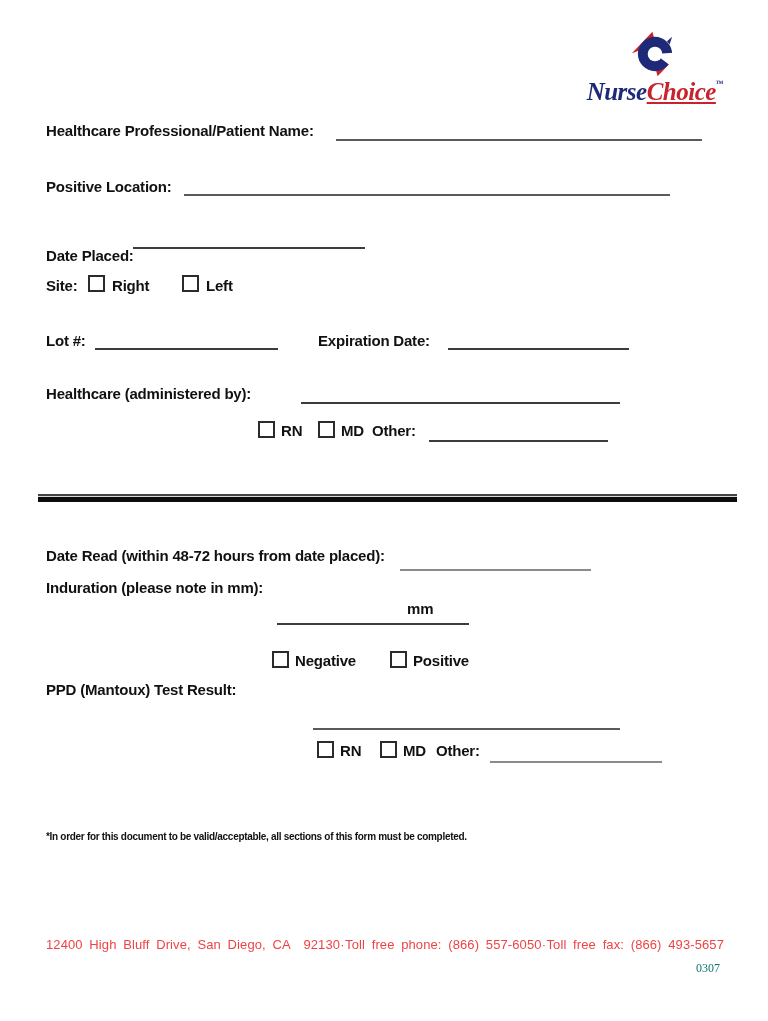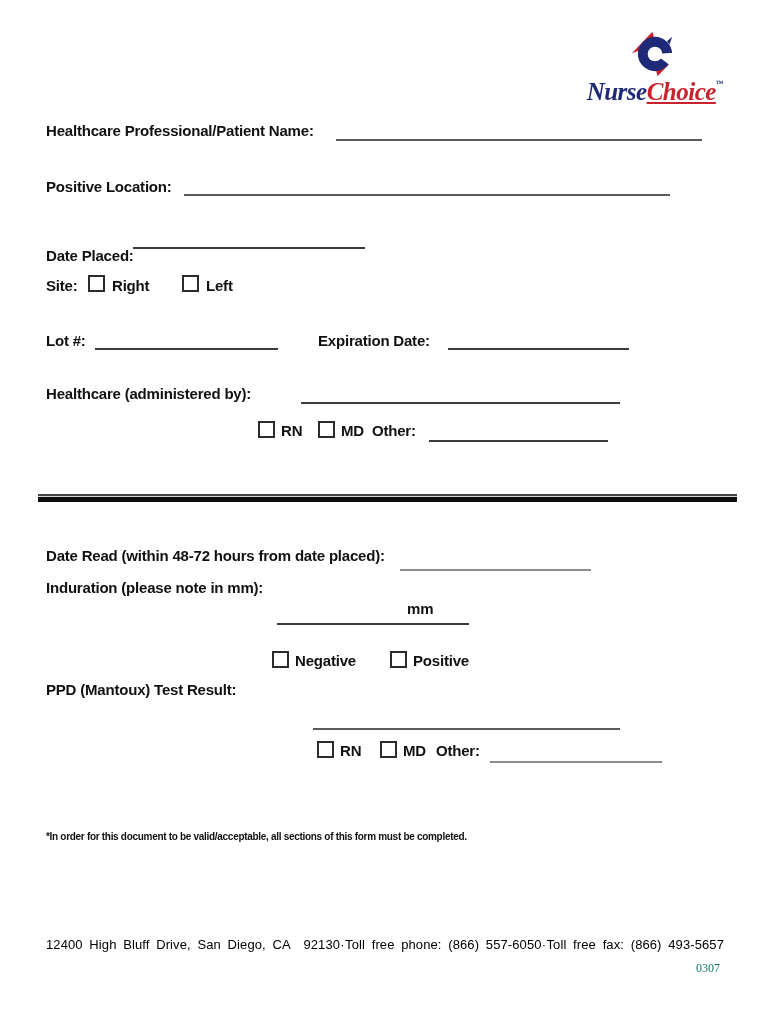--- a/index.html
+++ b/index.html
@@ -36,21 +36,21 @@
     position:absolute;top:494px;left:38px;width:699px;height:8px;
     background:linear-gradient(#444 0 2px,#d9d9d9 2px 3px,#0d0d0d 3px 8px);
   }
   .note{
     position:absolute;top:831px;left:46px;width:690px;
     font-weight:700;font-size:10px;letter-spacing:-0.3px;
   }
   .footer{
     position:absolute;top:937px;left:46px;width:678px;
     display:flex;justify-content:space-between;align-items:baseline;
-    font-size:13px;color:#000000;letter-spacing:0.1px;word-spacing:3px;
+    font-size:13px;color:#ef4444;letter-spacing:0.1px;word-spacing:3px;
   }
   .footer span{white-space:pre;}
   .form-code{
     position:absolute;top:961px;left:696px;
     font-family:"Liberation Serif", serif;font-size:12px;color:#0f766e;
   }
 </style>
 </head>
 <body>
 

